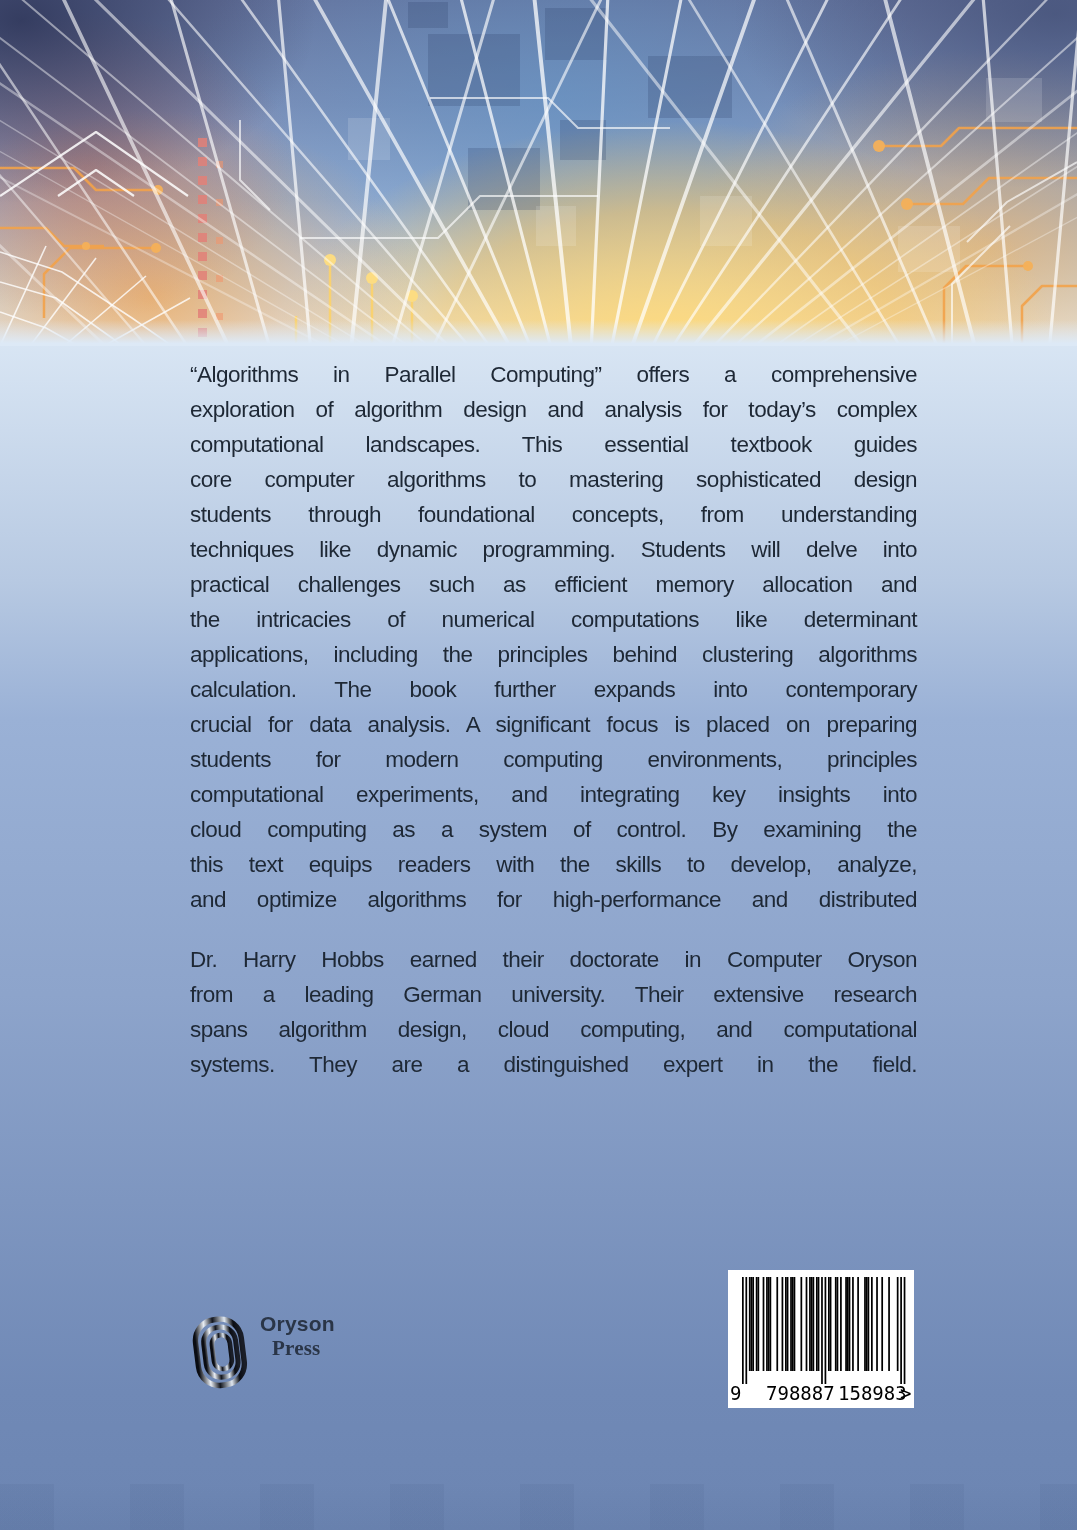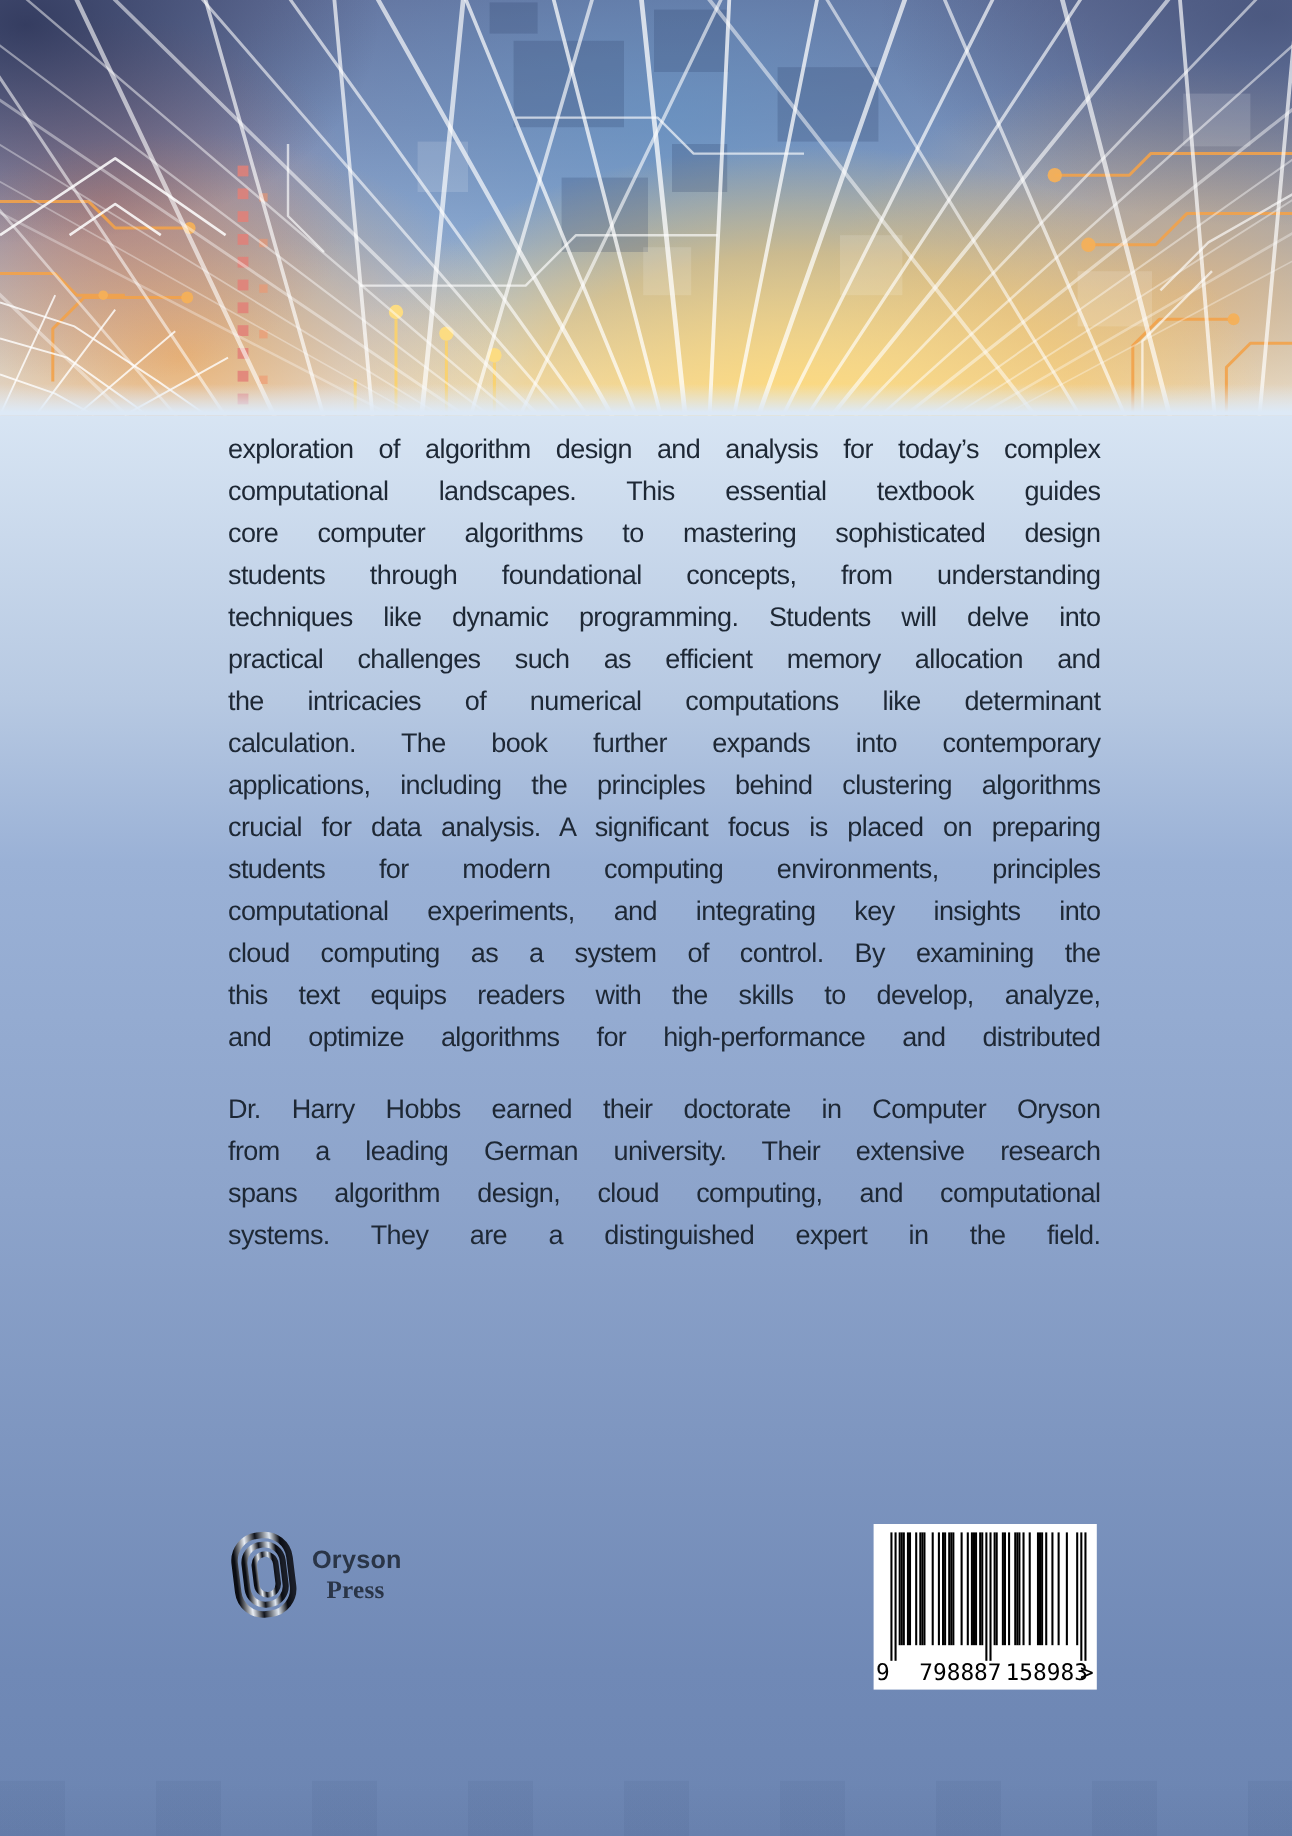--- a/index.html
+++ b/index.html
@@ -28,21 +28,21 @@
     background:linear-gradient(180deg, rgba(233,241,248,0) 0%, #dde9f6 90%);
   }
   
   .copy { position:absolute; left:190px; top:357px; width:727px; color:#1e2835; }
   .text-line {
     font-size:22.5px; line-height:35px; letter-spacing:-0.5px;
     text-align:justify; text-align-last:justify; white-space:normal;
   }
   .bio { margin-top:25px; }
   
-  .publisher { position:absolute; left:192px; top:1272px; display:flex; align-items:center; }
+  .publisher { position:absolute; left:192px; top:1312px; display:flex; }
   .publisher .wordmark { margin-left:8px; color:#2a3547; font-weight:bold; line-height:24px; font-size:21px; letter-spacing:.2px; }
   .publisher .wordmark .l2 { padding-left:12px;font-family:Liberation Serif, serif; }
   
   .barcode-box {
     position:absolute; left:728px; top:1270px; width:186px; height:138px;
     background:#ffffff;
   }
   
   .bottom-pattern {
     position:absolute; left:0; bottom:0; width:100%; height:46px; pointer-events:none;
@@ -194,29 +194,30 @@
           <line x1="1030" y1="560" x2="1190" y2="-40" stroke="rgba(255,255,255,0.65)" stroke-width="3.89"></line>
           <line x1="1030" y1="560" x2="1295" y2="-40" stroke="rgba(255,255,255,0.61)" stroke-width="2.91"></line>
           <line x1="1030" y1="560" x2="1400" y2="-40" stroke="rgba(255,255,255,0.56)" stroke-width="2.66"></line>
         </g>
     </svg>
     <div class="art-fade"></div>
   </div>
 
   <div class="copy">
     <div class="synopsis">
+        <div class="text-line">“Algorithms in Parallel Computing” offers a comprehensive</div>
         <div class="text-line">exploration of algorithm design and analysis for today’s complex</div>
         <div class="text-line">computational landscapes. This essential textbook guides</div>
         <div class="text-line">core computer algorithms to mastering sophisticated design</div>
         <div class="text-line">students through foundational concepts, from understanding</div>
         <div class="text-line">techniques like dynamic programming. Students will delve into</div>
         <div class="text-line">practical challenges such as efficient memory allocation and</div>
         <div class="text-line">the intricacies of numerical computations like determinant</div>
+        <div class="text-line">applications, including the principles behind clustering algorithms</div>
         <div class="text-line">calculation. The book further expands into contemporary</div>
-        <div class="text-line">applications, including the principles behind clustering algorithms</div>
         <div class="text-line">crucial for data analysis. A significant focus is placed on preparing</div>
         <div class="text-line">students for modern computing environments, principles</div>
         <div class="text-line">computational experiments, and integrating key insights into</div>
         <div class="text-line">cloud computing as a system of control. By examining the</div>
         <div class="text-line">this text equips readers with the skills to develop, analyze,</div>
         <div class="text-line">and optimize algorithms for high-performance and distributed</div>
       </div>
     <div class="bio">
         <div class="text-line">Dr. Harry Hobbs earned their doctorate in Computer Oryson</div>
         <div class="text-line">from a leading German university. Their extensive research</div>

